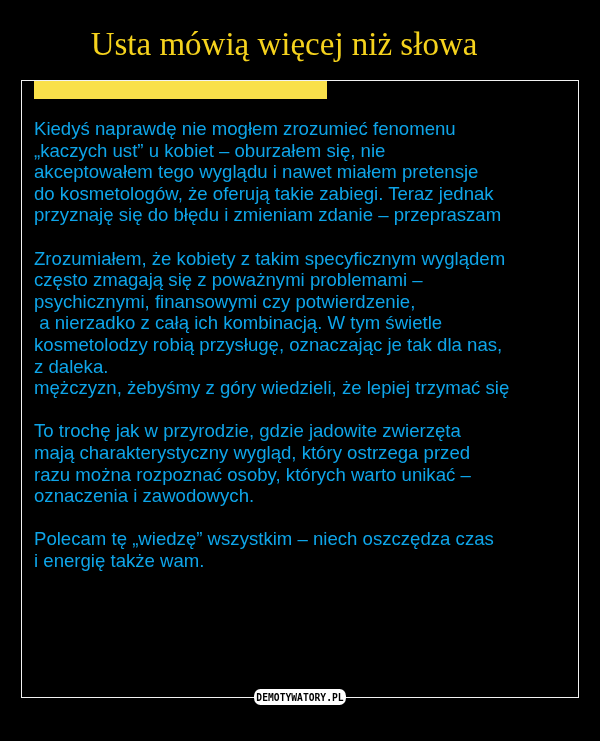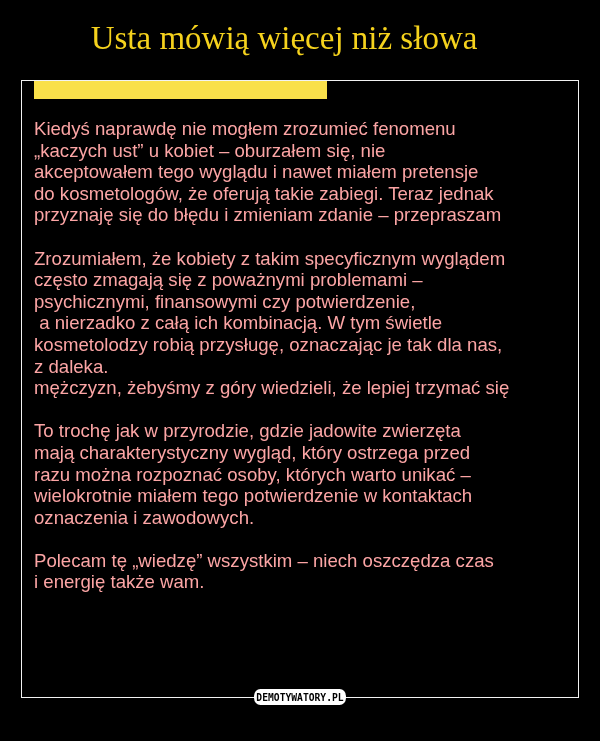--- a/index.html
+++ b/index.html
@@ -1,33 +1,33 @@
 <!DOCTYPE html>
 <html><head>
 <meta charset="utf-8">
 <style>
   html, body { margin:0; padding:0; background:#000; }
   body { width:600px; height:741px; position:relative; overflow:hidden; }
   .title {
-    position:absolute; left:0; top:18px; width:568px; text-align:center;
+    position:absolute; left:0; top:24px; width:568px; text-align:center;
     font-family:"Liberation Serif","DejaVu Serif",serif; font-size:33px;
     color:#f5d21d; line-height:40px; letter-spacing:0px;
   }
   .frame {
     position:absolute; left:21px; top:80px; width:556px; height:616px;
     border:1.5px solid #f2f2f2; box-sizing:content-box;
   }
   .yellow-bar {
     position:absolute; left:34px; top:81px; width:293px; height:18px;
     background:#f9e04a;
   }
   .content {
     position:absolute; left:34px; top:118px; width:545px;
     font-family:"Liberation Sans","DejaVu Sans",sans-serif;
-    font-size:18.6px; line-height:21.6px; color:#fca5a5;
+    font-size:18.6px; line-height:21.6px; color:#0ea5e9;
   }
   .para { margin:0 0 21.6px 0; }
   .line { display:block; white-space:nowrap; }
   .badge {
     position:absolute; left:250px; top:689px; width:100px; height:16px;
     background:#fff; border-radius:7px;
     font-family:"DejaVu Sans Mono","Liberation Mono",monospace;
     font-size:10.5px; font-weight:bold; color:#000; text-align:center;
     line-height:16px; letter-spacing:0px; transform:scaleX(0.92);
   }
@@ -54,21 +54,20 @@
     <span class="line">psychicznymi, finansowymi czy potwierdzenie,</span>
     <span class="line" style="white-space:pre;"> a nierzadko z całą ich kombinacją. W tym świetle</span>
     <span class="line">kosmetolodzy robią przysługę, oznaczając je tak dla nas,</span>
     <span class="line">z daleka.</span>
     <span class="line">mężczyzn, żebyśmy z góry wiedzieli, że lepiej trzymać się</span>
   </div>
   <div class="para">
     <span class="line">To trochę jak w przyrodzie, gdzie jadowite zwierzęta</span>
     <span class="line">mają charakterystyczny wygląd, który ostrzega przed</span>
     <span class="line">razu można rozpoznać osoby, których warto unikać –</span>
-    <span class="line">wielokrotnie miałem tego potwierdzenie w kontaktach</span>
     <span class="line">oznaczenia i zawodowych.</span>
   </div>
   <div class="para">
     <span class="line">Polecam tę „wiedzę” wszystkim – niech oszczędza czas</span>
     <span class="line">i energię także wam.</span>
   </div>
 </div>
 
 <div class="badge">DEMOTYWATORY.PL</div>
 

